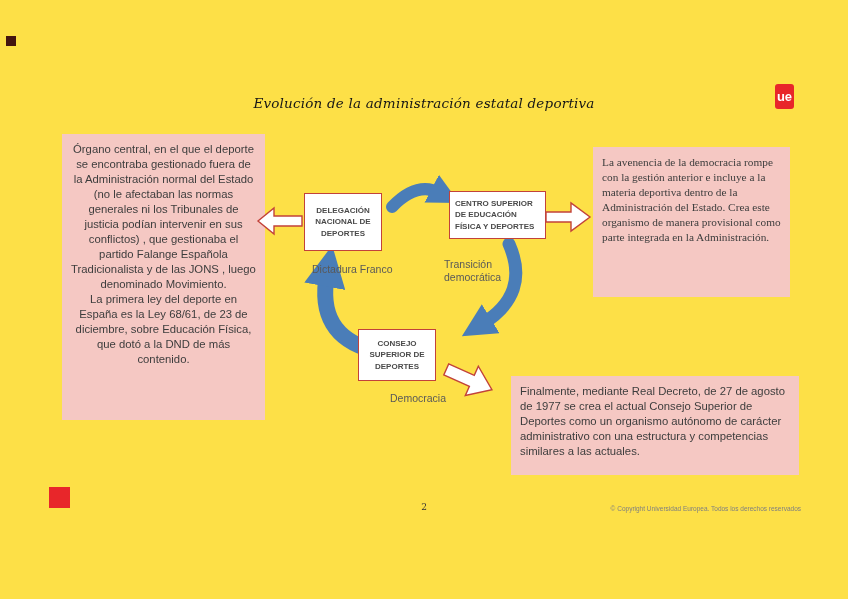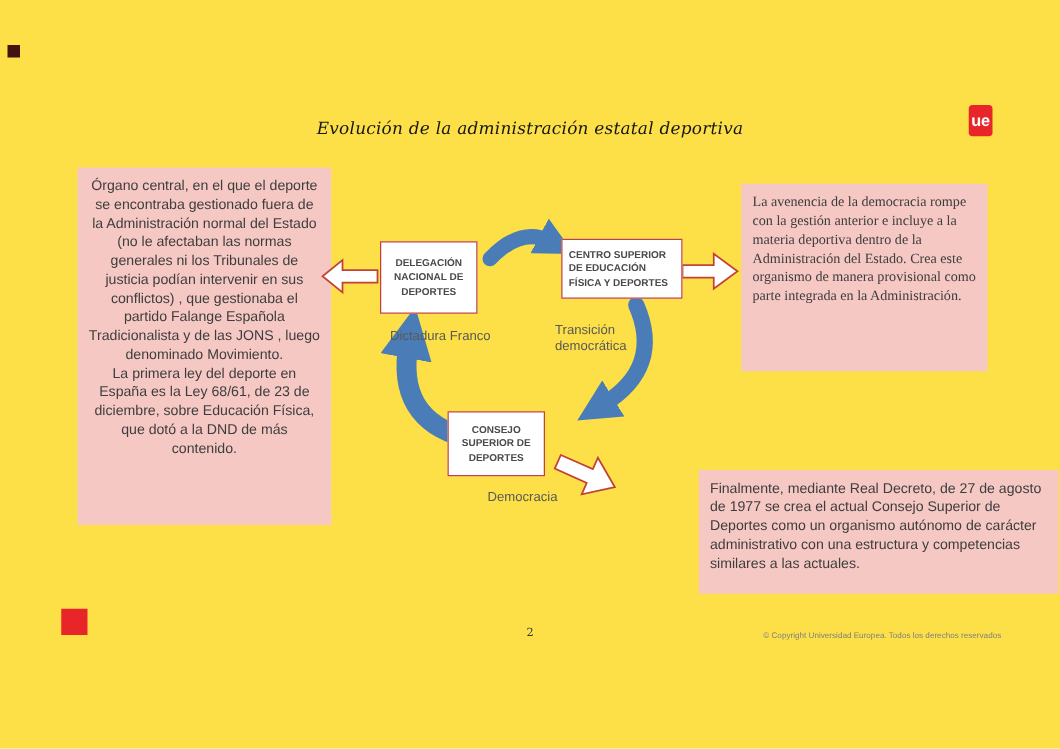--- a/index.html
+++ b/index.html
@@ -17,21 +17,21 @@
     position:absolute; left:775px; top:84px; width:19px; height:25px;
     background:#e8262a; border-radius:3px; color:#ffffff; font-weight:bold;
     font-size:13px; display:flex; align-items:center; justify-content:center; z-index:4;
   }
   .note {
     position:absolute; background:#f5c8c3; color:#3d3d3d; font-size:11.3px;
     line-height:1.33; padding:8px 9px; box-sizing:border-box; z-index:2;
   }
   .note-left  { left:62px;  top:134px; width:203px; min-height:286px; text-align:center; }
   .note-right { left:593px; top:147px; width:197px; min-height:150px; text-align:left;font-family:Liberation Serif, serif; }
-  .note-bottom{ left:511px; top:376px; width:288px; min-height:99px;  text-align:left;margin-left:48px; }
+  .note-bottom{ left:511px; top:376px; width:288px; min-height:99px;  text-align:left; }
   .note p { margin:0; }
   .node {
     position:absolute; background:#ffffff; border:1.4px solid #c2423a;
     color:#4a4a4a; font-weight:bold; font-size:8px; line-height:1.4;
     box-sizing:border-box; display:flex; align-items:center; z-index:4;
   }
   .node-1 { left:304px; top:193px; width:78px; height:58px; justify-content:center; text-align:center; padding:2px 6px; }
   .node-2 { left:449px; top:191px; width:97px; height:48px; text-align:left; padding:2px 5px; }
   .node-3 { left:358px; top:329px; width:78px; height:52px; justify-content:center; text-align:center; padding:2px 8px; }
   .caption { position:absolute; color:#595959; font-size:10.5px; line-height:1.25; z-index:4; }

